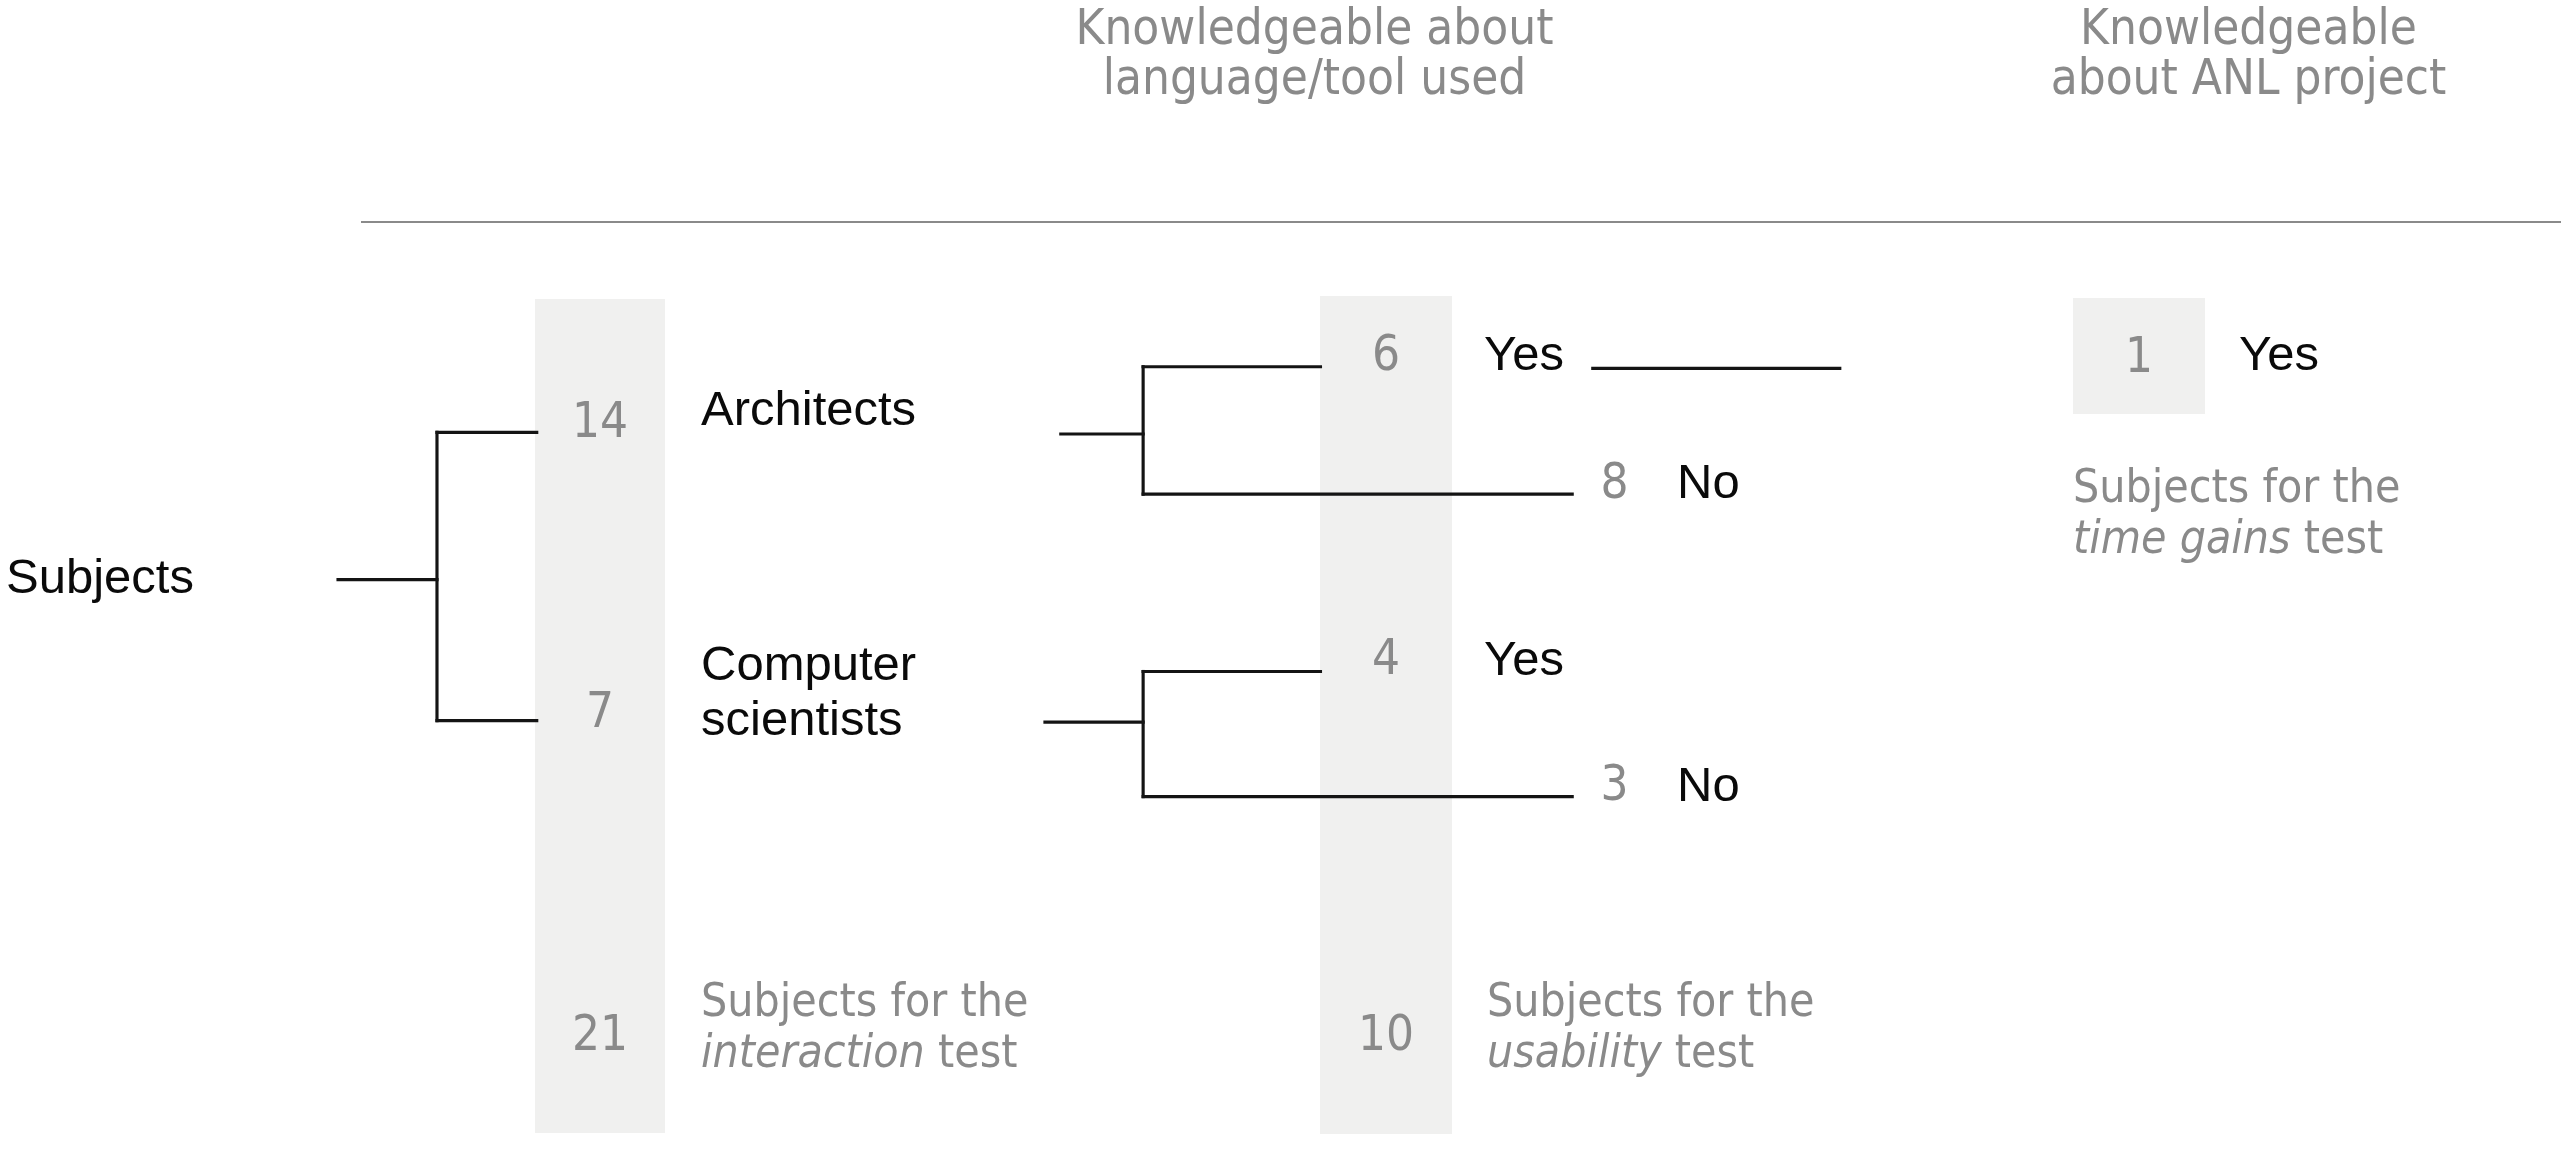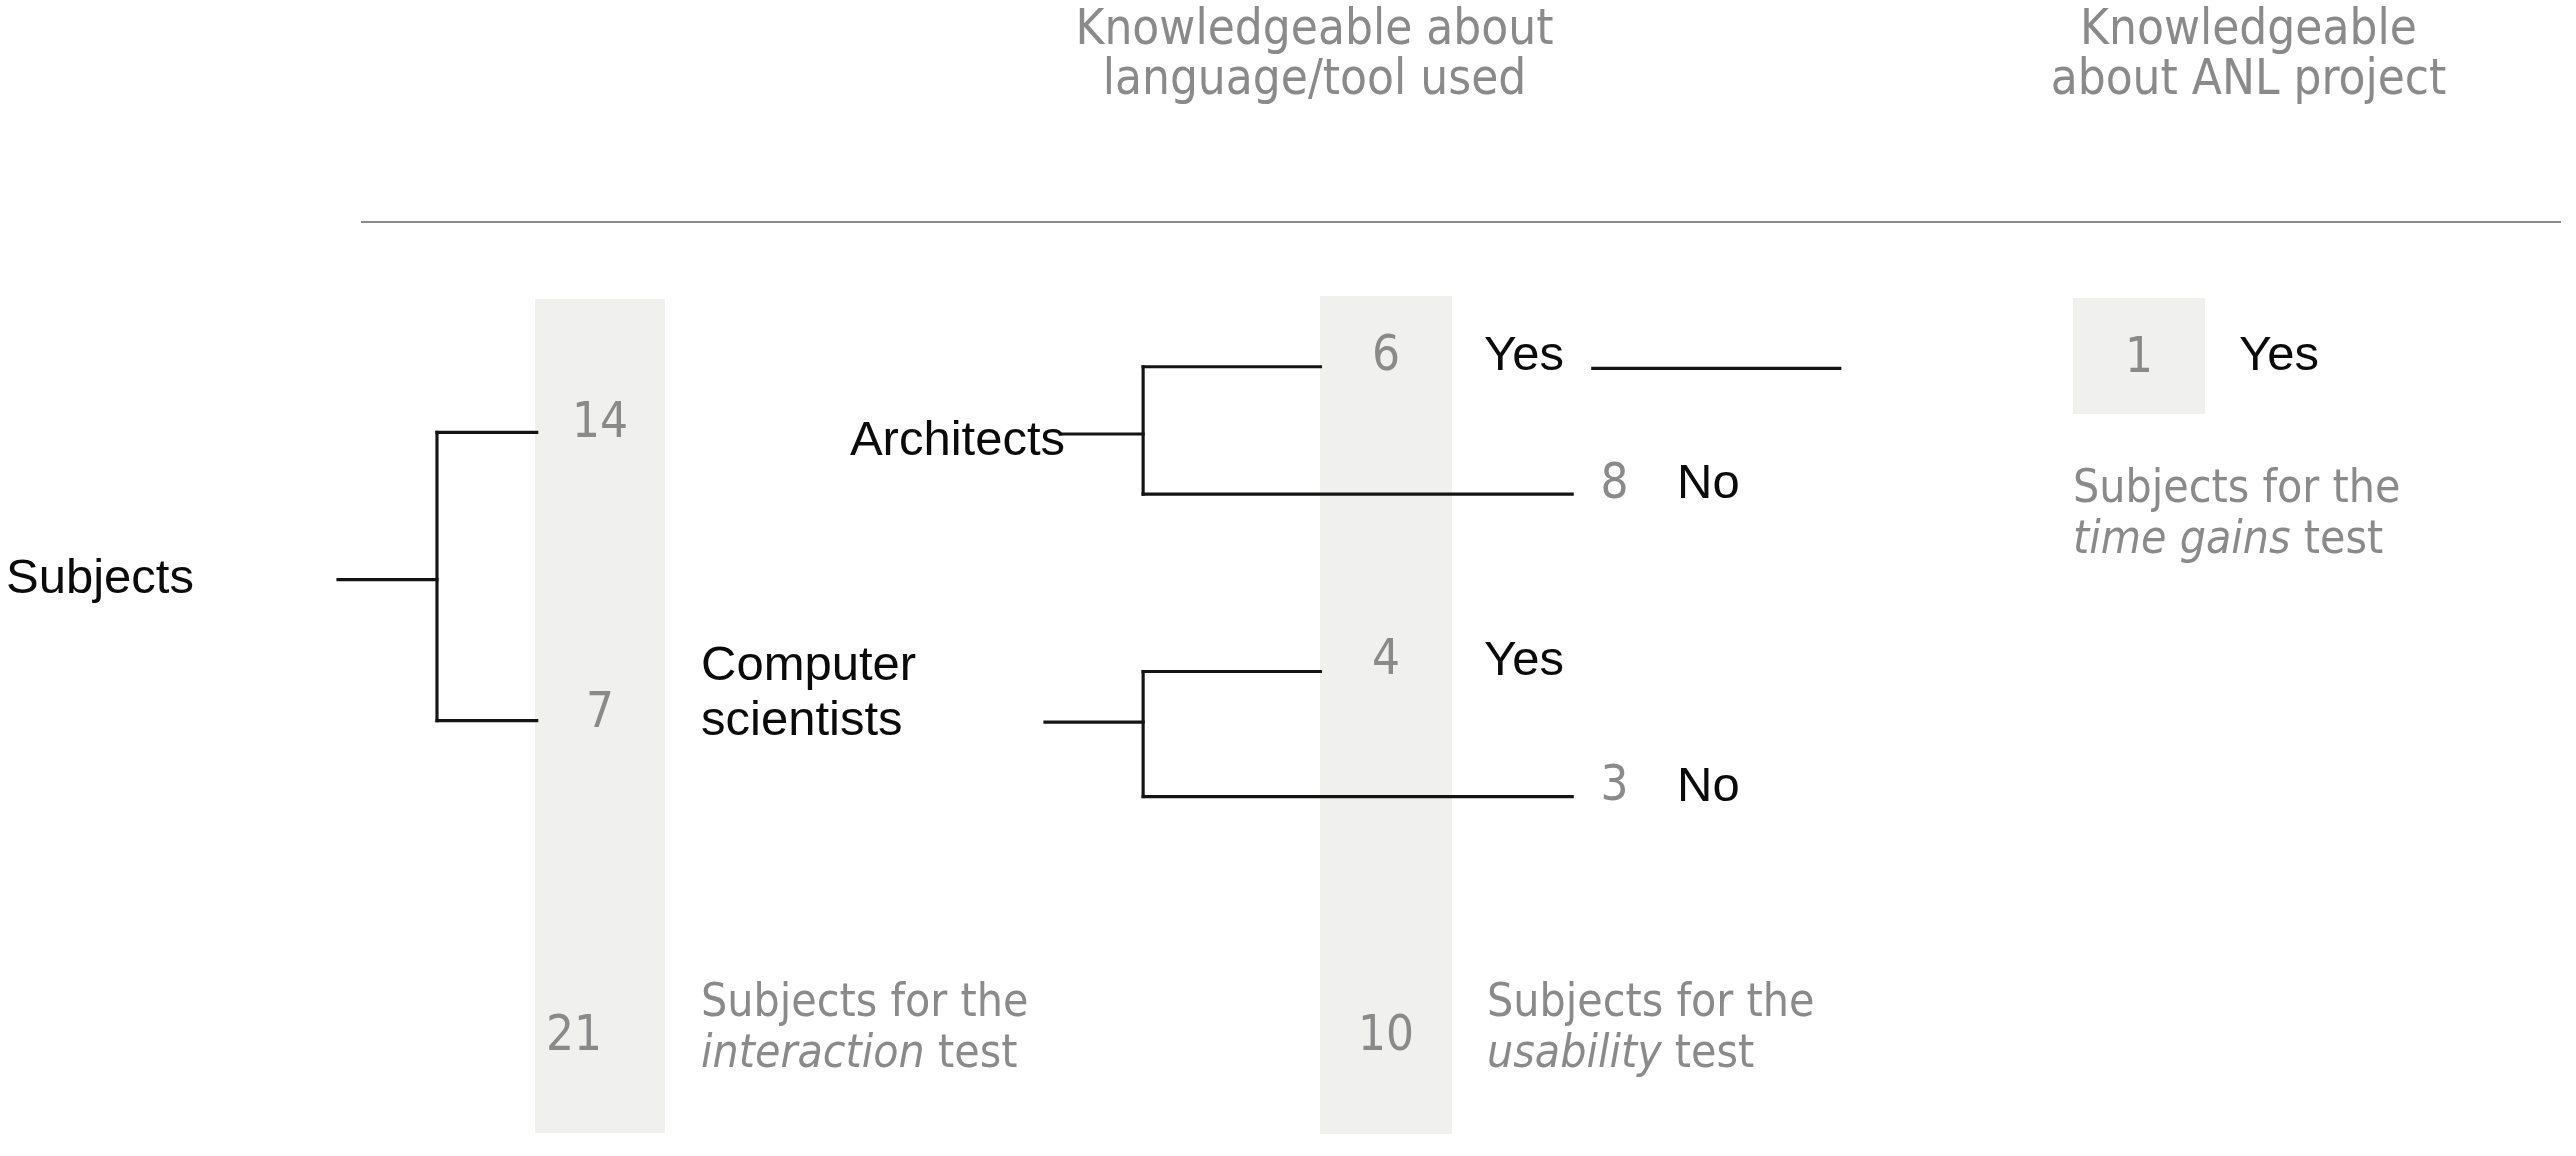--- a/index.html
+++ b/index.html
@@ -120,21 +120,21 @@
     <line x1="1442" y1="848" x2="1670" y2="848"></line>
 
     <line x1="1442" y1="1006" x2="1988" y2="1006"></line>
 
     <line x1="2010" y1="465" x2="2326" y2="465"></line>
   </svg>
 
   <div class="node-label" style="left:6px; top:549px; width:317px;">Subjects</div>
 
   <div class="count" style="left:535px; top:396px; width:130px;">14</div>
-  <div class="node-label" style="left:701px; top:411px; width:364px;text-align:right;">Architects</div>
+  <div class="node-label" style="left:701px; top:381px; width:364px;">Architects</div>
 
   <div class="count" style="left:535px; top:686px; width:130px;">7</div>
   <div class="node-label" style="left:701px; top:636px; width:372px;">Computer
 scientists</div>
 
   <div class="count" style="left:1320px; top:329px; width:132px;">6</div>
   <div class="node-label" style="left:1484px; top:326px; width:237px;">Yes</div>
 
   <div class="count" style="left:1575px; top:457px; width:79px;">8</div>
   <div class="node-label" style="left:1677px; top:454px; width:237px;">No</div>
@@ -146,21 +146,21 @@
   <div class="node-label" style="left:1677px; top:757px; width:237px;">No</div>
 
   <div class="count" style="left:2073px; top:331px; width:132px;">1</div>
   <div class="node-label" style="left:2239px; top:326px; width:237px;">Yes</div>
 
   <div class="caption" style="left:2073px; top:461px; width:507px;">
     <span>Subjects for the</span><br>
     <em>time gains</em><span> test</span>
   </div>
 
-  <div class="count" style="left:509px; top:1009px; width:130px;">21</div>
+  <div class="count" style="left:535px; top:1009px; width:130px;">21</div>
   <div class="caption" style="left:701px; top:975px; width:522px;">
     <span>Subjects for the</span><br>
     <em>interaction</em><span> test</span>
   </div>
 
   <div class="count" style="left:1320px; top:1009px; width:132px;">10</div>
   <div class="caption" style="left:1487px; top:975px; width:522px;">
     <span>Subjects for the</span><br>
     <em>usability</em><span> test</span>
   </div>

